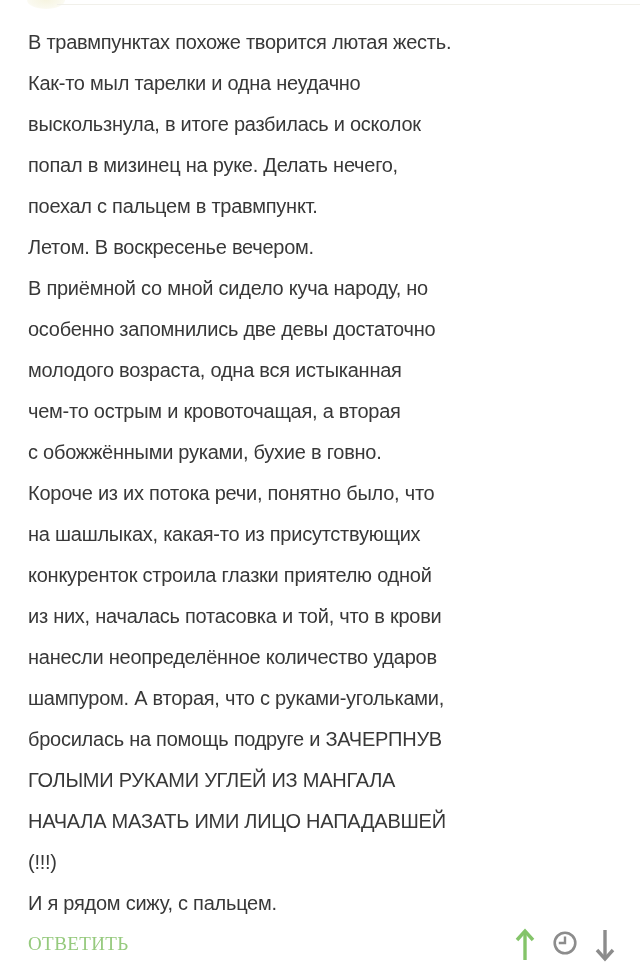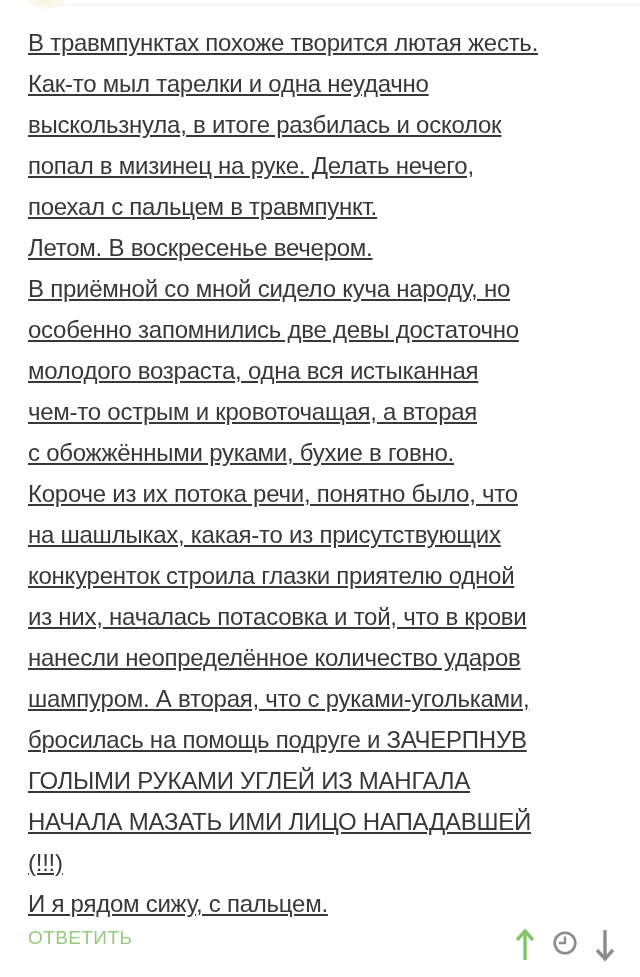--- a/index.html
+++ b/index.html
@@ -34,47 +34,46 @@
     width: 38px;
     height: 18px;
     border-radius: 50%;
     background: radial-gradient(ellipse at center, #f6f4e0 0%, #faf9ef 60%, rgba(255,255,255,0) 100%);
   }
   .comment-text {
     position: absolute;
     left: 28px;
     top: 22px;
     width: 600px;
-    font-size: 24px;
+    font-size: 20px;
     line-height: 41px;
     letter-spacing: -0.25px;
     color: var(--text);
     white-space: pre-line;
-    text-decoration: underline;
   }
   .comment-footer {
     position: absolute;
     left: 28px;
     top: 925px;
     width: 589px;
     display: flex;
     justify-content: space-between;
     align-items: flex-start;
   }
   .reply-button {
     font-size: 19px;
     line-height: 24px;
     letter-spacing: 0.4px;
     color: var(--reply-green);
-    margin-top: 1px;
+    margin-top: 7px;
     cursor: pointer;
     background: none;
     border: none;
     padding: 0;
-    font-family: Liberation Sans, sans-serif;
+    font-family: Liberation Serif, serif;
   }
   .footer-icons {
     display: flex;
     align-items: flex-start;
     gap: 15px;
   }
   .icon-button {
     background: none;
     border: none;
     padding: 0;

